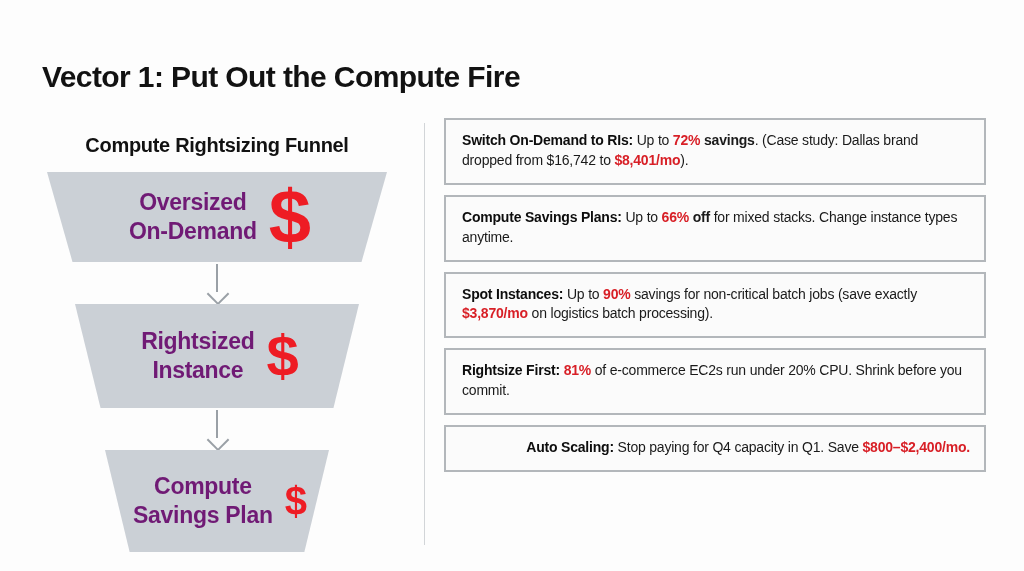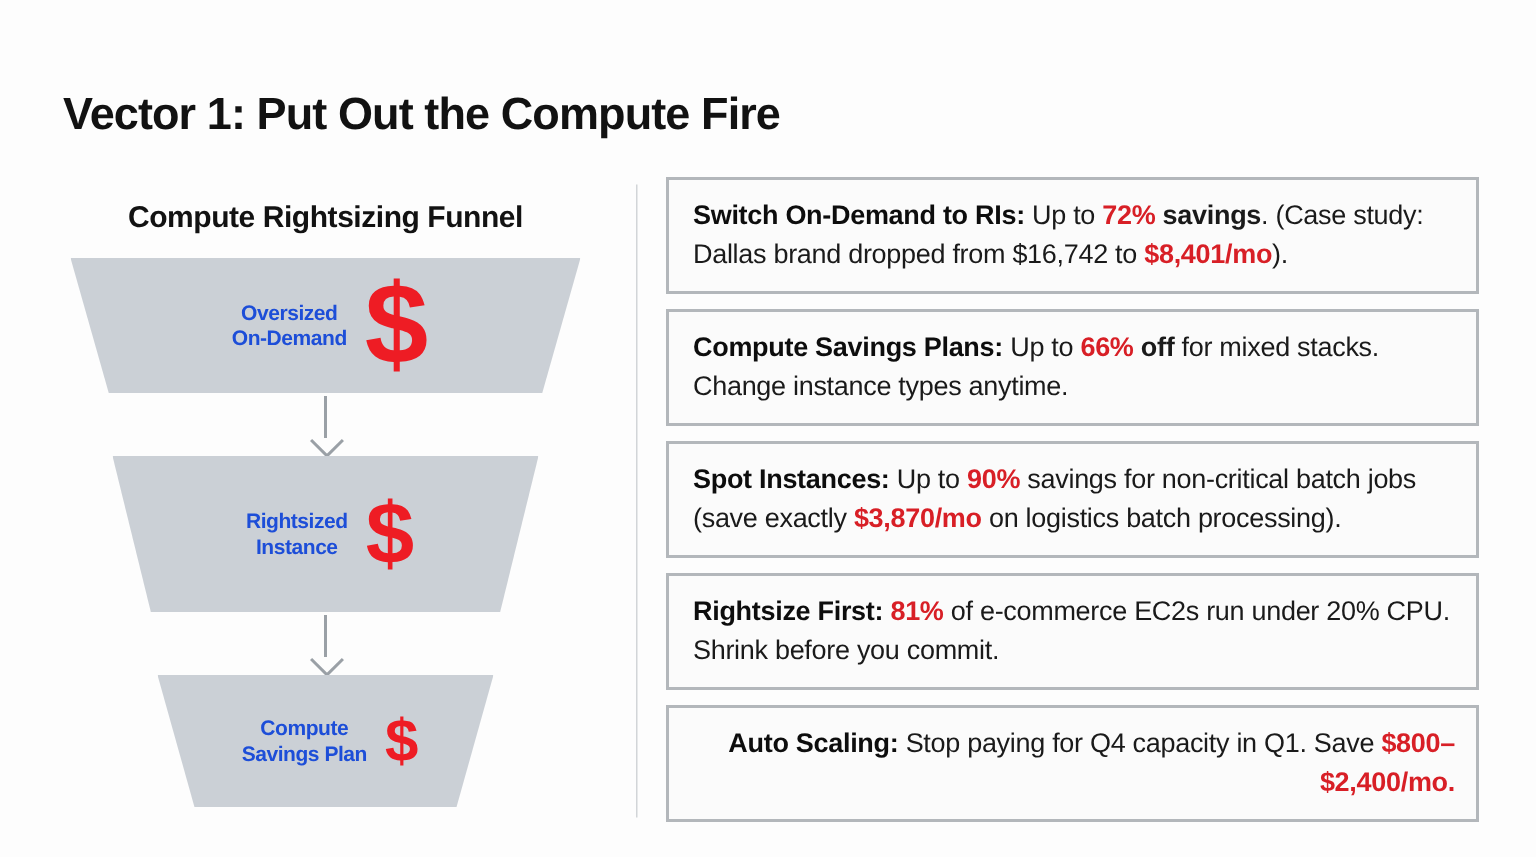--- a/index.html
+++ b/index.html
@@ -89,40 +89,40 @@
     clip-path: polygon(0 0, 100% 0, 92.5% 100%, 7.5% 100%);
   }
   .stage-2 {
     width: 284px;
     height: 104px;
     clip-path: polygon(0 0, 100% 0, 91% 100%, 9% 100%);
     align-items: center;
   }
   .stage-3 {
     width: 224px;
-    height: 88px;
+    height: 102px;
     clip-path: polygon(0 0, 100% 0, 89% 100%, 11% 100%);
   }
 
   .stage-inner {
     display: flex;
     align-items: center;
     justify-content: center;
     gap: 12px;
     width: 100%;
     padding-left: 6px;
     box-sizing: border-box;
   }
   .stage-label {
-    font-size: 14px;
+    font-size: 23px;
     font-weight: bold;
     line-height: 1.25;
     text-align: center;
     letter-spacing: -0.3px;
-    color: #1d4ed8;
+    color: #701a75;
     white-space: pre-line;
   }
   .dollar {
     color: #ee1c24;
     font-weight: bold;
     line-height: 1;
     font-family: "Liberation Sans", sans-serif;
   }
   .dollar-lg { font-size: 76px; }
   .dollar-md { font-size: 58px; }
@@ -155,21 +155,21 @@
     transform: rotate(45deg);
   }
 
   
   .card {
     box-sizing: border-box;
     background: #fbfbfb;
     border: 2px solid #b3b7bb;
     padding: 11px 14px 12px 16px;
     margin-bottom: 10px;
-    font-size: 18px;
+    font-size: 14px;
     line-height: 1.42;
     color: #1a1a1a;
     letter-spacing: -0.2px;
   }
   .card:last-child { margin-bottom: 0; text-align: right; }
   .card b { font-weight: bold; color: #0d0d0d; }
   .card .hl { color: #d81f26; font-weight: bold; }
 </style>
 </head>
 <body>

